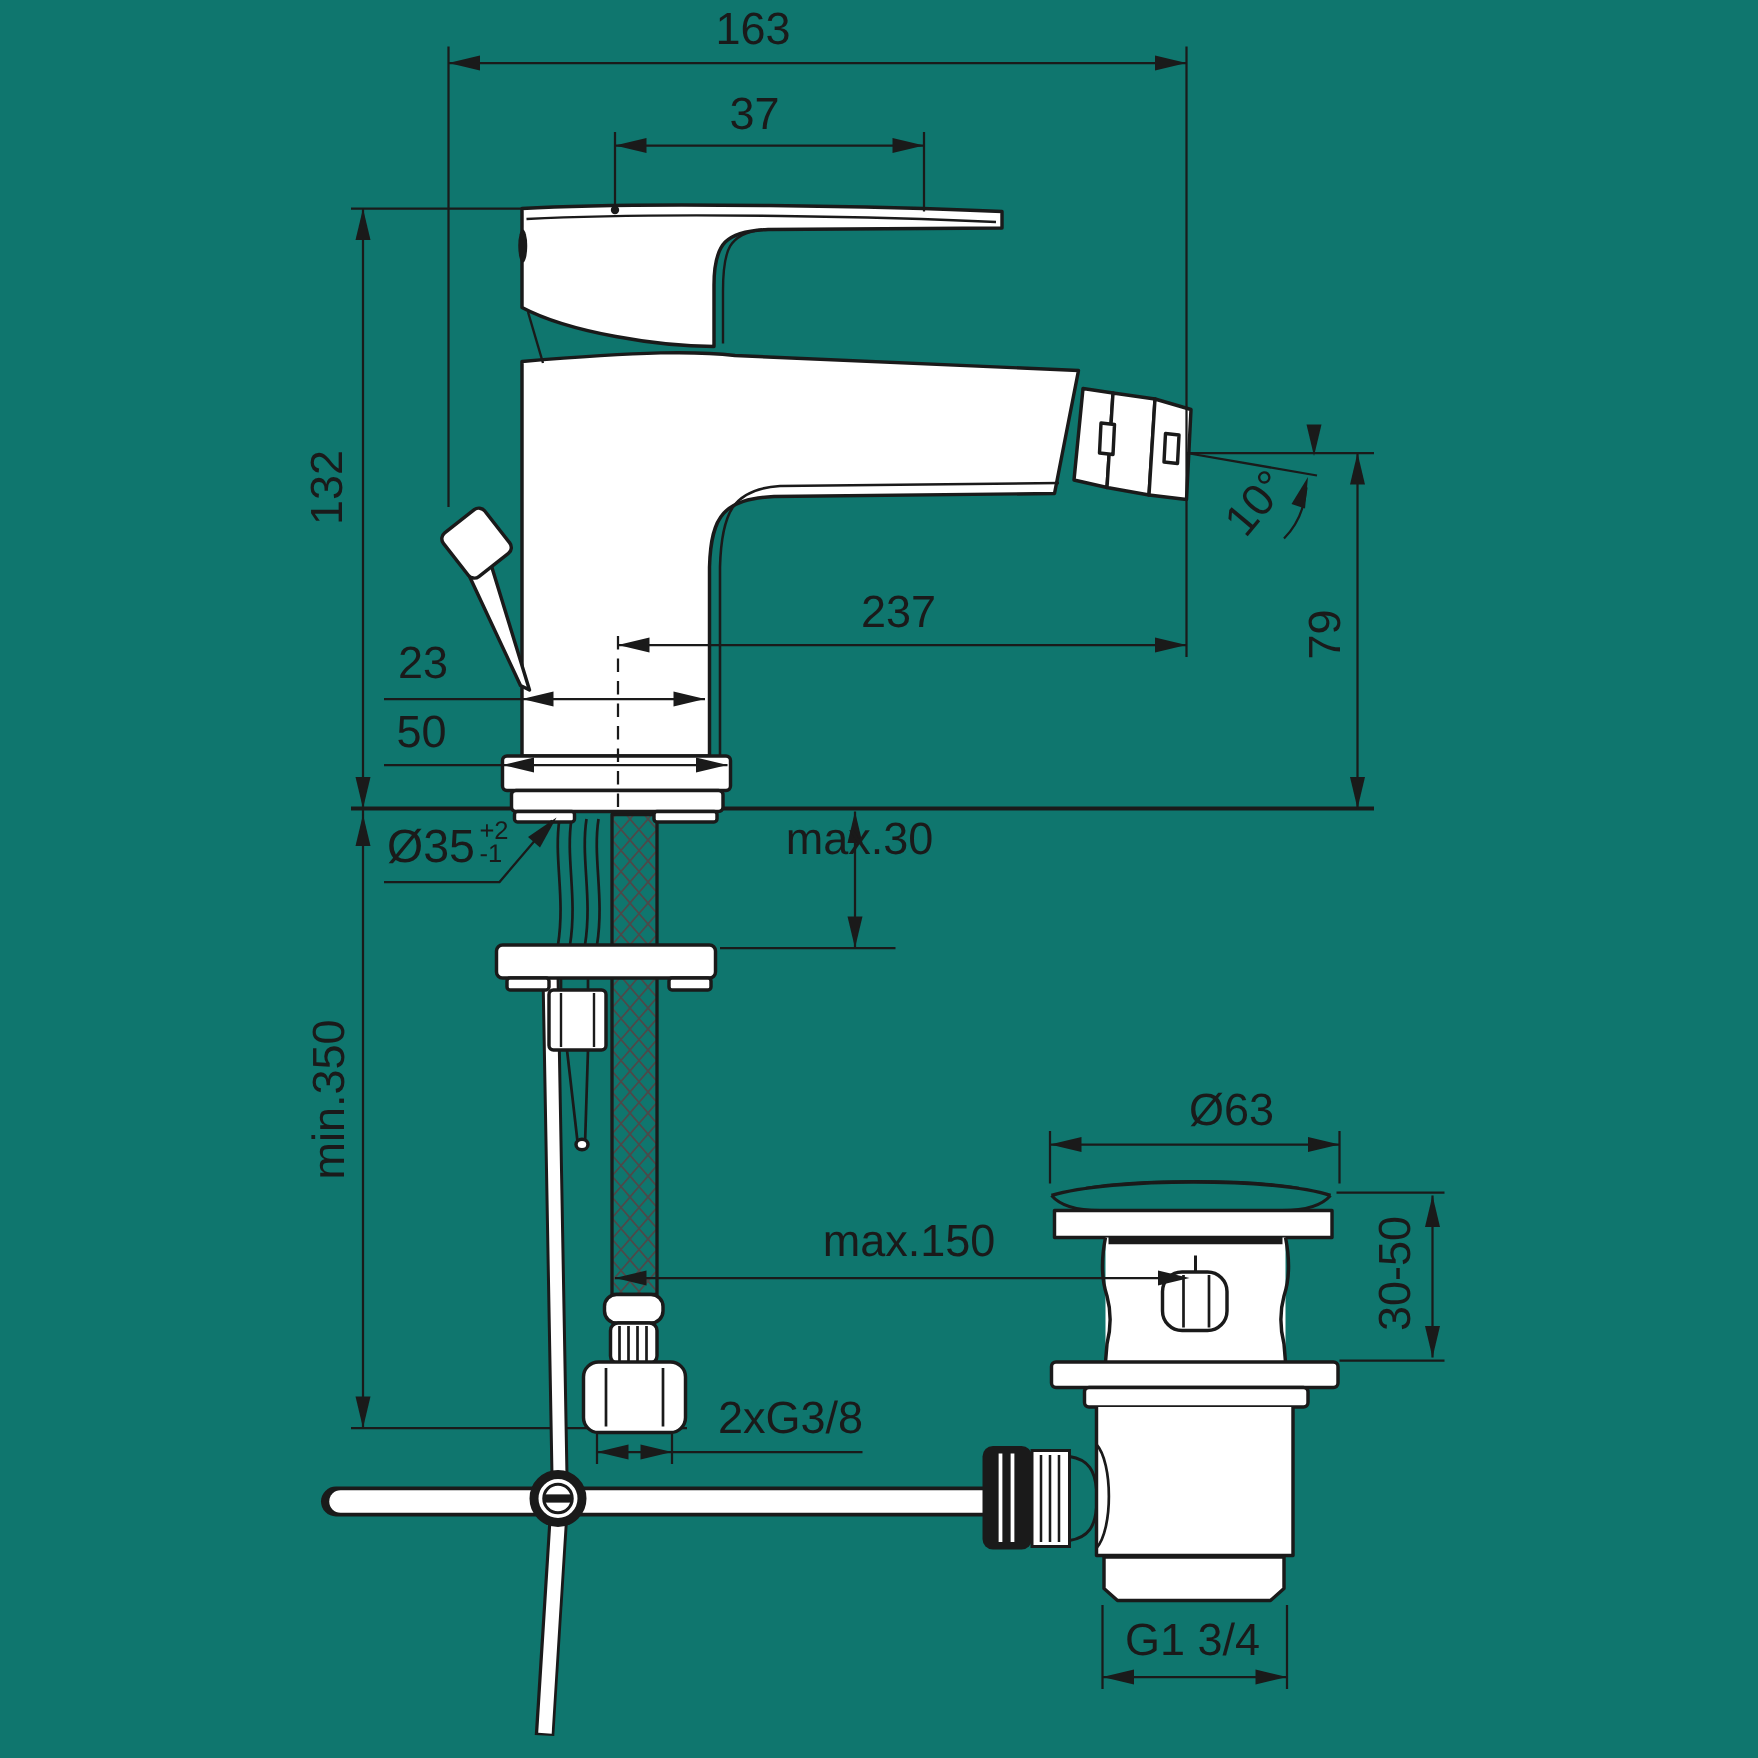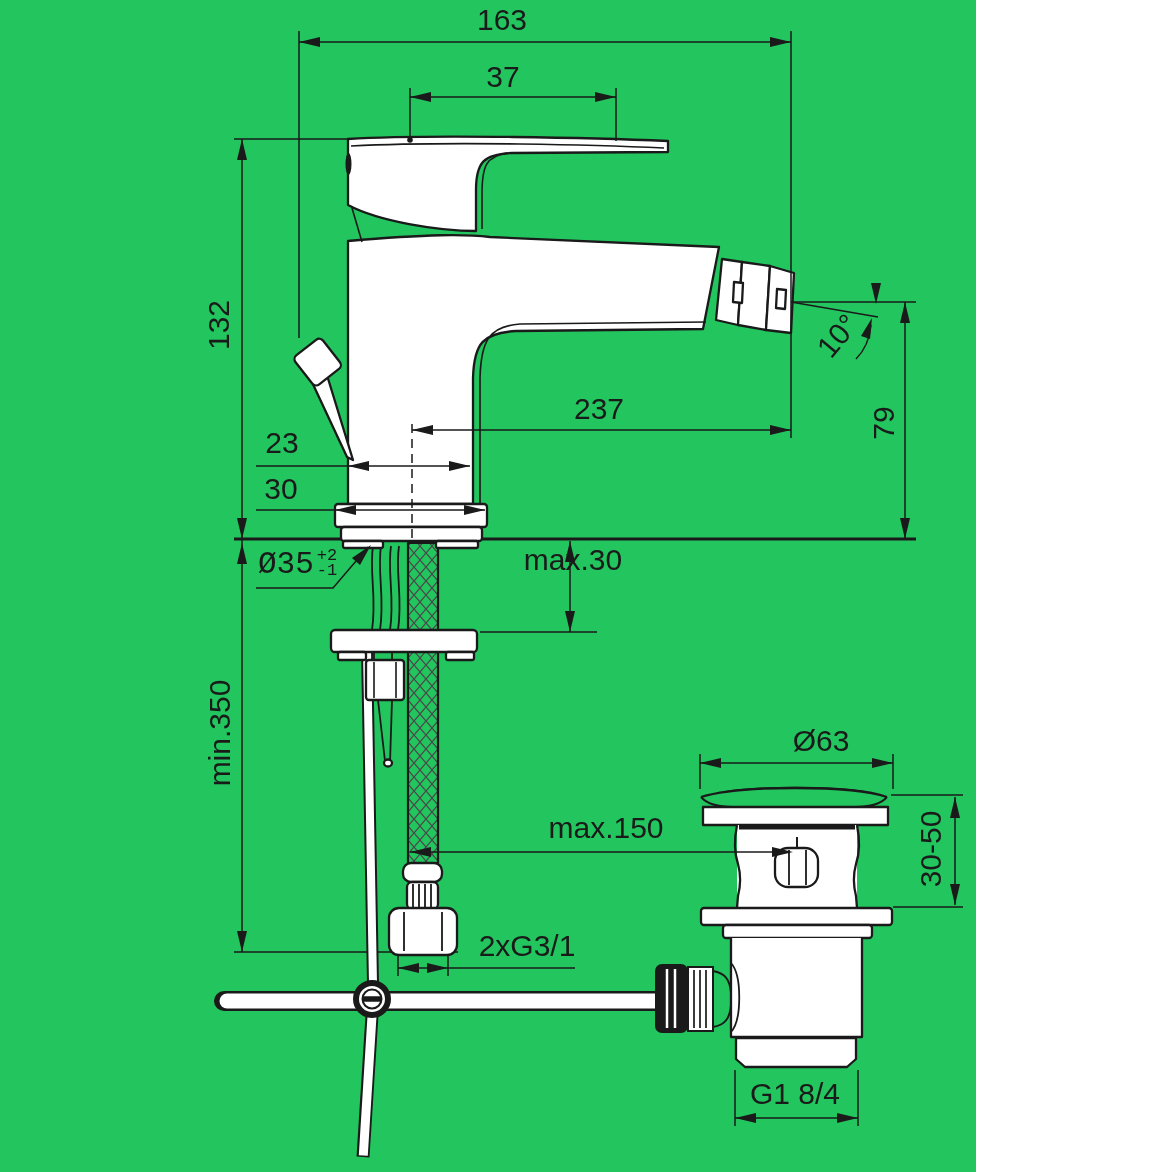--- a/index.html
+++ b/index.html
@@ -1,23 +1,23 @@
 <!DOCTYPE html>
 <html><head>
 <meta charset="utf-8">
 <style>
   html,body{margin:0;padding:0;background:#ffffff;}
-  .canvas{position:relative;width:976px;height:1172px;background:#22c55e;overflow:hidden;
+  .canvas{position:relative;width:1172px;height:1172px;background:#0f766e;overflow:hidden;
           font-family:"Liberation Sans",sans-serif;}
   .canvas svg{position:absolute;left:0;top:0;}
   .lbl{position:absolute;font-size:30px;color:#1a1a1a;white-space:nowrap;line-height:1;
        transform:translate(-50%,-50%);}
   .rot{transform:translate(-50%,-50%) rotate(-90deg);}
   .rot50{transform:translate(-50%,-50%) rotate(-50deg);}
-  .o35{transform:translate(0,-50%);display:flex;align-items:center;font-size:31px;font-family:Liberation Mono, monospace;}
+  .o35{transform:translate(0,-50%);display:flex;align-items:flex-start;font-size:31px;}
   .tolstack{display:inline-flex;flex-direction:column;font-size:17px;line-height:15px;
             margin-left:3px;transform:translateY(-2px);}
 </style>
 </head>
 <body>
 
 <div class="canvas">
 
 <svg width="1172" height="1172" viewBox="0 0 1172 1172">
   <defs>
@@ -208,32 +208,32 @@
     <polygon points="448,968 427,963 427,973"></polygon>
     <polygon points="735,1118 756,1113 756,1123"></polygon>
     <polygon points="858,1118 837,1113 837,1123"></polygon>
   </g>
 </svg>
 
 <div class="lbl" style="left:502px;top:20px">163</div>
 <div class="lbl" style="left:503px;top:77px">37</div>
 <div class="lbl rot" style="left:219px;top:325px">132</div>
 <div class="lbl" style="left:282px;top:443px">23</div>
-<div class="lbl" style="left:281px;top:489px">30</div>
+<div class="lbl" style="left:281px;top:489px">50</div>
 <div class="lbl" style="left:599px;top:409px">237</div>
 <div class="lbl rot50" style="left:838px;top:336px">10°</div>
 <div class="lbl rot" style="left:884px;top:423px">79</div>
 <div class="lbl o35" style="left:258px;top:564px">
   <span>Ø35</span>
   <span class="tolstack">
     <span>+2</span>
     <span>-1</span>
   </span>
 </div>
 <div class="lbl" style="left:573px;top:560px">max.30</div>
 <div class="lbl rot" style="left:220px;top:733px">min.350</div>
 <div class="lbl" style="left:606px;top:828px">max.150</div>
 <div class="lbl" style="left:821px;top:741px">Ø63</div>
 <div class="lbl rot" style="left:931px;top:849px">30-50</div>
-<div class="lbl" style="left:527px;top:946px">2xG3/1</div>
-<div class="lbl" style="left:795px;top:1094px">G1 8/4</div>
+<div class="lbl" style="left:527px;top:946px">2xG3/8</div>
+<div class="lbl" style="left:795px;top:1094px">G1 3/4</div>
 
 </div>
 
 </body></html>

